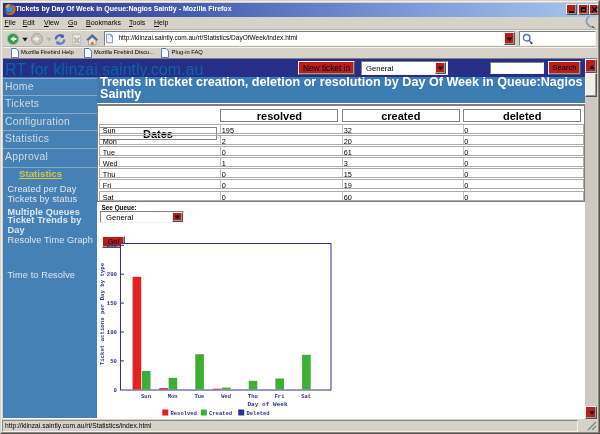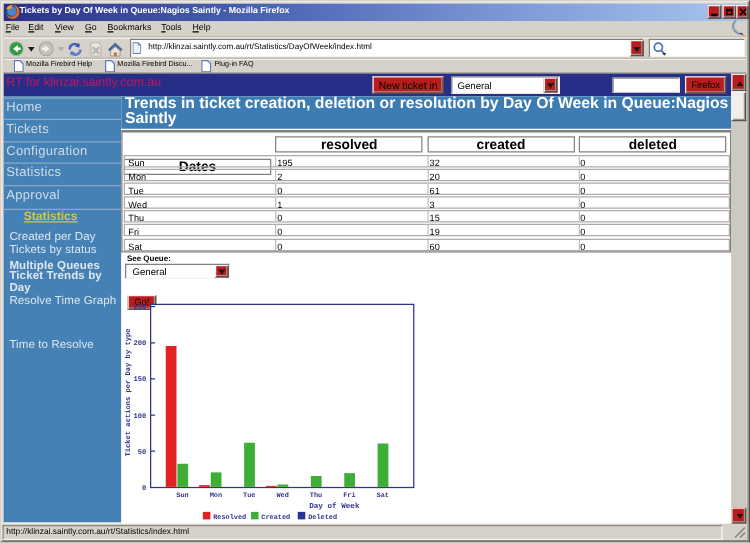--- a/index.html
+++ b/index.html
@@ -116,30 +116,30 @@
 </svg>
 <div class="abs" style="left:93.9px;top:48.5px;font-size:5.8px;color:#000;">Mozilla Firebird Discu...</div>
 <svg class="abs" style="left:161.3px;top:47.5px" width="8" height="10" viewBox="0 0 8 10">
   <path d="M0.5 0.5 L5 0.5 L7.5 3 L7.5 9.5 L0.5 9.5 Z" fill="#fff" stroke="#5a7ab8" stroke-width="1"></path>
 </svg>
 <div class="abs" style="left:171.6px;top:48.5px;font-size:5.8px;color:#000;">Plug-in FAQ</div>
 
 <div class="abs" style="left:3px;top:58px;width:594px;height:1px;background:#808080;"></div>
 
 <div class="abs" style="left:3px;top:59px;width:582px;height:18px;background:#272e88;"></div>
-<div class="abs" style="left:5px;top:60.6px;font-size:10px;color:#be185d;">RT for klinzai.saintly.com.au</div>
+<div class="abs" style="left:5px;top:60.6px;font-size:16px;color:#0369a1;">RT for klinzai.saintly.com.au</div>
 <div class="abs btn3d" style="left:298px;top:61px;width:57px;height:13.5px;font-size:8.3px;text-align:center;color:#000;line-height:12px;">New ticket in</div>
 <div class="abs sunken" style="left:361px;top:60.5px;width:86.5px;height:14px;"></div>
 <div class="abs" style="left:366px;top:63.5px;font-size:7.7px;color:#000;">General</div>
 <div class="abs btn3d" style="left:435px;top:61.5px;width:11px;height:12px;"></div>
 <svg class="abs" style="left:437px;top:66px" width="7" height="5" viewBox="0 0 7 5">
     <path d="M0.5 0.5 L6.5 0.5 L3.5 4.5 Z" fill="#1a1a1a"></path>
   </svg>
 <div class="abs sunken" style="left:489.5px;top:61.5px;width:54.5px;height:12px;"></div>
-<div class="abs btn3d" style="left:548px;top:61px;width:33px;height:13.5px;font-size:7.5px;text-align:center;color:#000;line-height:12px;">Firefox</div>
+<div class="abs btn3d" style="left:548px;top:61px;width:33px;height:13.5px;font-size:7.5px;text-align:center;color:#000;line-height:12px;">Search</div>
 
 <div class="abs" style="left:3px;top:77px;width:94px;height:340.5px;background:#4681b5;">
   <div class="sep" style="top:0.5px;"></div>
   <div class="sep" style="top:18.1px;"></div>
   <div class="sep" style="top:35.7px;"></div>
   <div class="sep" style="top:53.3px;"></div>
   <div class="sep" style="top:70.9px;"></div>
   <div class="sep" style="top:90px;"></div>
   <div class="side" style="top:3.6px;">Home</div>
   <div class="side" style="top:21.2px;">Tickets</div>

